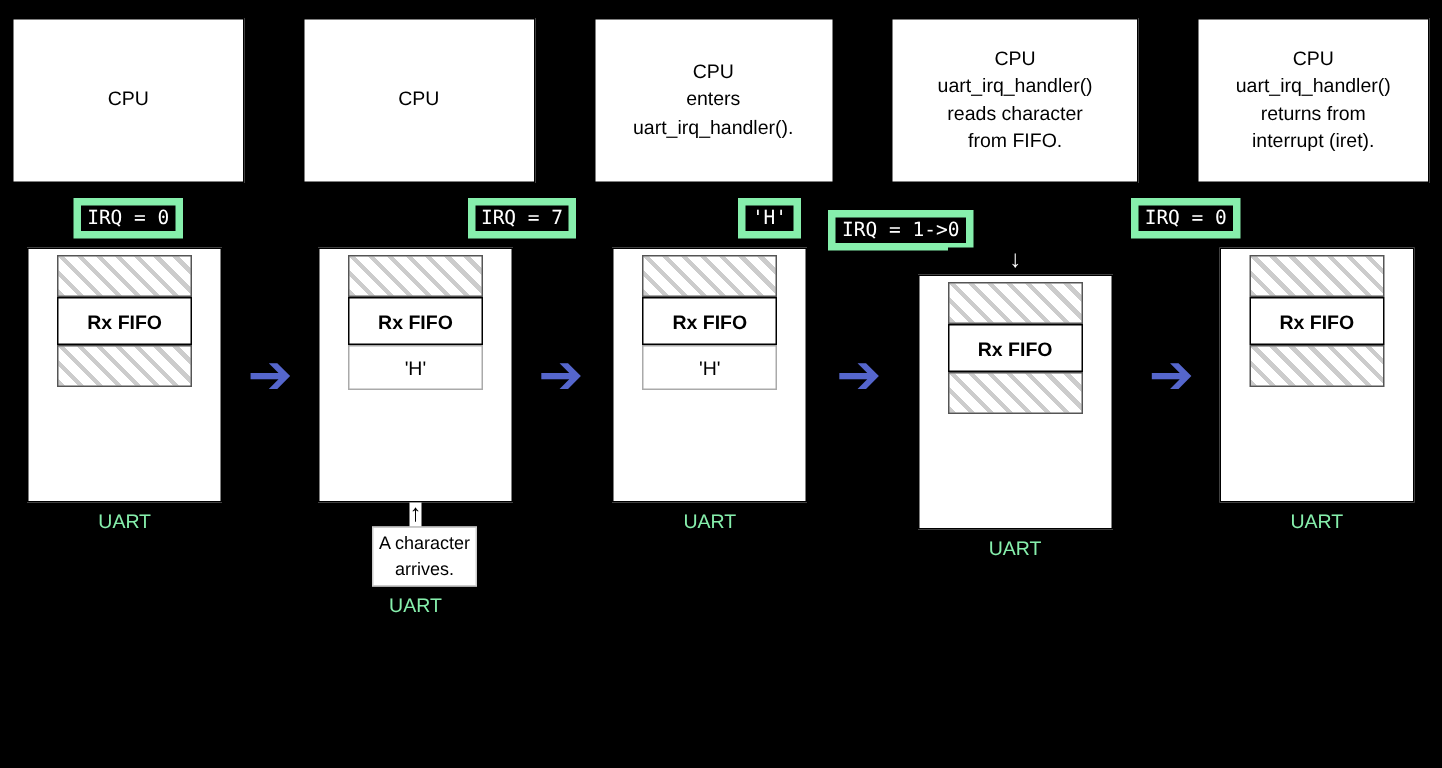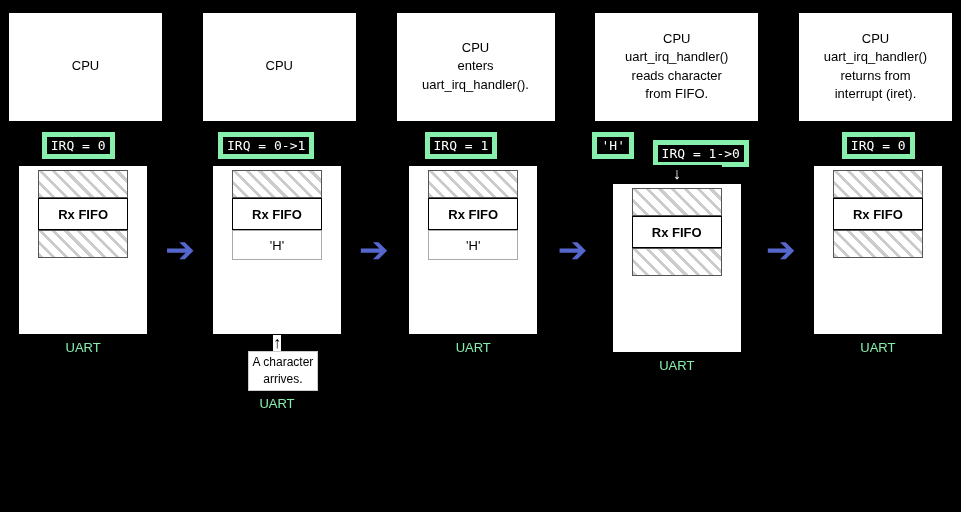--- a/index.html
+++ b/index.html
@@ -260,28 +260,25 @@
   </div>
 
   <div class="row2">
 
     <div class="irq-w1">
       <span class="irq-label">IRQ = 0</span>
     </div>
 
     <div class="arrow-w"></div>
 
-    <div class="irq-w2">
-      <span class="irq-label">IRQ = 0-&gt;1</span>
-    </div>
 
     <div class="arrow-w"></div>
 
     <div class="irq-w3">
-      <span class="irq-label">IRQ = 1</span>
+      <span class="irq-label">IRQ = 7</span>
     </div>
 
     <div class="arrow-w"></div>
 
     <div style="display:flex;flex-direction:row;align-items:center;width:175px;">
       <div class="irq-w4-h">
         <span class="irq-label">'H'</span>
       </div>
       <div class="irq-w4">
         <span class="irq-label">IRQ = 1-&gt;0</span>

